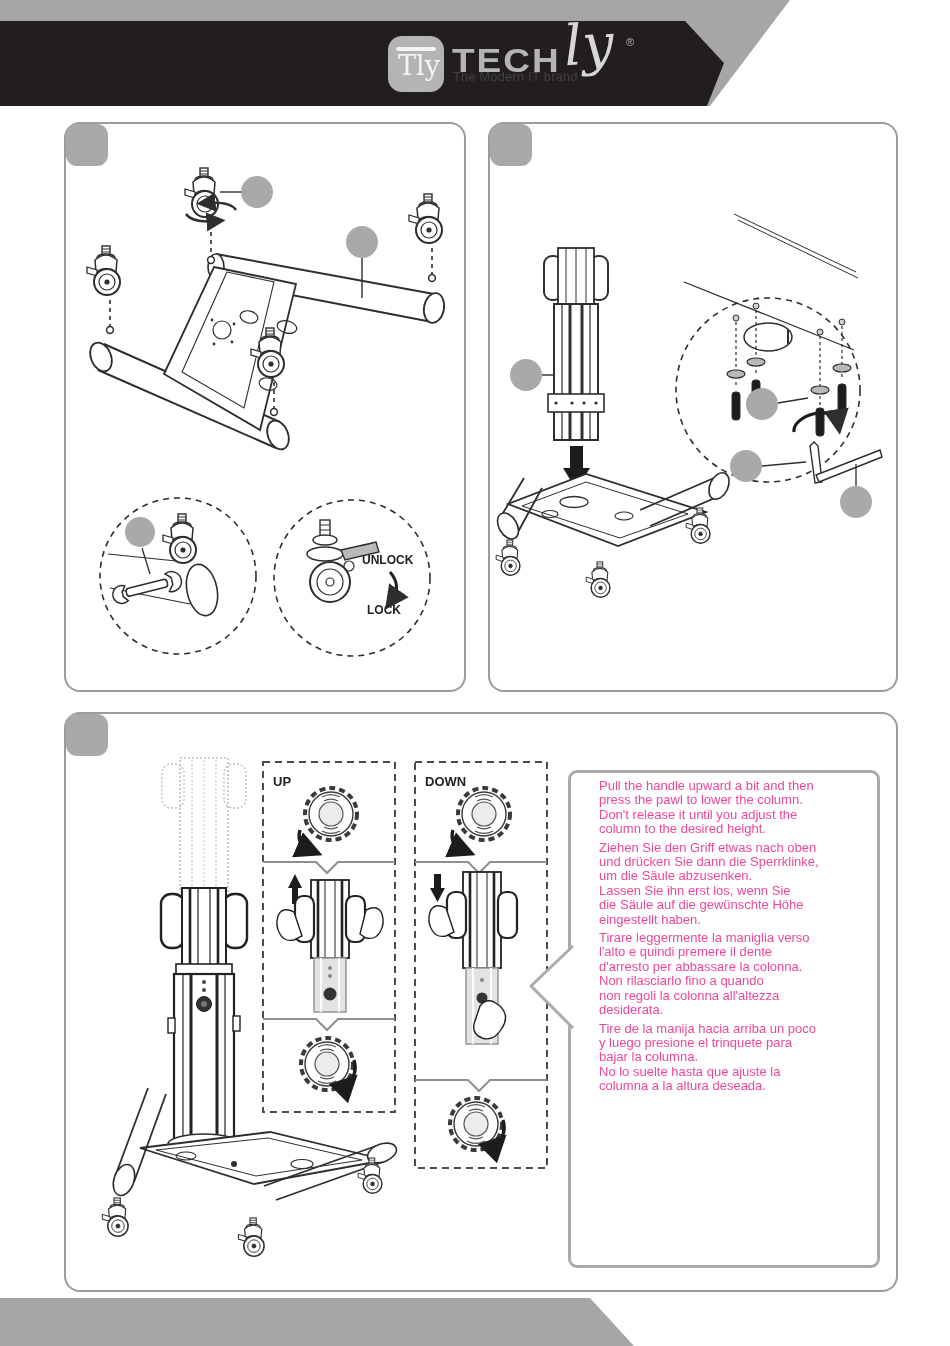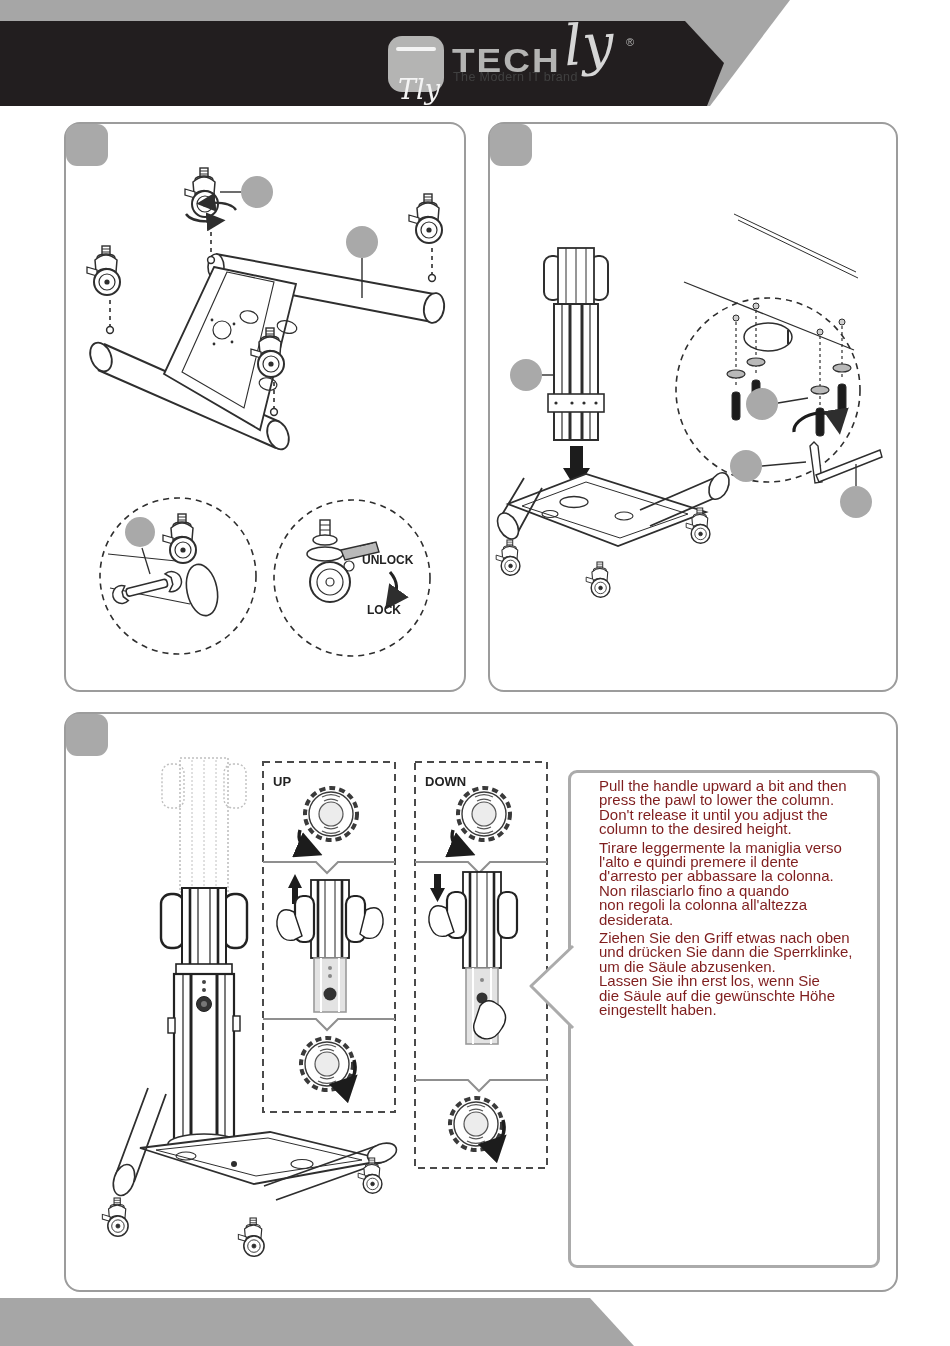--- a/index.html
+++ b/index.html
@@ -6,38 +6,38 @@
   body{width:950px;height:1346px;position:relative;font-family:"Liberation Sans",sans-serif;overflow:hidden;}
   .abs{position:absolute;}
   
   #gray-band{left:0;top:0;width:950px;height:108px;background:#a6a6a6;
     clip-path:polygon(0 0,790px 0,710px 106px,0 106px);}
   #black-banner{left:0;top:0;width:950px;height:108px;background:#221e1f;
     clip-path:polygon(0 21px,685px 21px,724px 63px,707px 106px,0 106px);}
   #logo-square{left:388px;top:36px;width:56px;height:56px;background:#b4b4b3;border-radius:14px;z-index:3;}
   #logo-square .bar{position:absolute;left:8px;top:11px;width:40px;height:4px;background:#f4f4f4;border-radius:2px;}
   #logo-square .mark{position:absolute;left:10px;top:14px;width:44px;color:#f4f4f4;
-    font-family:"DejaVu Serif",serif;font-style:italic;font-size:27px;margin-top:24px;}
+    font-family:"DejaVu Serif",serif;font-size:27px;}
   #logo-tech{left:452px;top:40px;z-index:3;color:#b4b4b3;font-size:37px;font-weight:bold;letter-spacing:2px;
     font-family:"Liberation Sans",sans-serif;transform:scaleY(.92);}
   #logo-ly{left:564px;top:12px;z-index:3;color:#d6d6d6;font-family:"DejaVu Serif",serif;
     font-style:italic;font-size:56px;transform:rotate(-3deg);}
   #logo-reg{left:626px;top:36px;z-index:3;color:#b4b4b3;font-size:11px;}
   #logo-tagline{left:453px;top:70px;z-index:3;color:#404040;font-size:12.5px;letter-spacing:.4px;}
   
   .panel{border:2.5px solid #9c9c9c;border-radius:16px;background:#fff;box-sizing:border-box;}
   #panel1{left:64px;top:122px;width:402px;height:570px;}
   #panel2{left:488px;top:122px;width:410px;height:570px;}
   #panel3{left:64px;top:712px;width:834px;height:580px;}
   .badge{width:42px;height:42px;border-radius:11px;background:#a9a9a9;z-index:4;}
   .panel-svg{position:absolute;left:0;top:0;}
   
   #bubble{left:568px;top:770px;width:312px;height:498px;border:3px solid #ababab;border-radius:9px;
     background:#fff;box-sizing:border-box;z-index:5;padding:6px 6px 0 28px;}
-  #bubble p{margin:0 0 4px 0;font-size:15px;line-height:14.4px;color:#7f1d1d;white-space:pre-line;}
+  #bubble p{margin:0 0 4px 0;font-size:13px;line-height:14.4px;color:#ec4899;white-space:pre-line;}
   #bubble-tail{left:527px;top:944px;z-index:6;}
   
   #footer-band{left:0;top:1298px;width:950px;height:48px;background:#a6a6a6;
     clip-path:polygon(0 0,590px 0,634px 48px,0 48px);}
   svg text{font-family:"Liberation Sans",sans-serif;}
 </style>
 </head>
 <body>
 
 <div class="abs" id="gray-band"></div>
@@ -394,30 +394,35 @@
       </g>
     <path d="M433 432 q10 -10 6 -24" fill="none" stroke="#1c1c1c" stroke-width="3.4" marker-start="url(#ah3)"></path>
   </g>
 </svg>
 
 <div class="abs" id="bubble">
   <p>Pull the handle upward a bit and then
 press the pawl to lower the column.
 Don't release it until you adjust the
 column to the desired height.</p>
+  <p>Ziehen Sie den Griff etwas nach oben
+und drücken Sie dann die Sperrklinke,
+um die Säule abzusenken.
+Lassen Sie ihn erst los, wenn Sie
+die Säule auf die gewünschte Höhe
+eingestellt haben.</p>
   <p>Tirare leggermente la maniglia verso
 l'alto e quindi premere il dente
 d'arresto per abbassare la colonna.
 Non rilasciarlo fino a quando
 non regoli la colonna all'altezza
 desiderata.</p>
-  <p>Ziehen Sie den Griff etwas nach oben
-und drücken Sie dann die Sperrklinke,
-um die Säule abzusenken.
-Lassen Sie ihn erst los, wenn Sie
-die Säule auf die gewünschte Höhe
-eingestellt haben.</p>
+  <p>Tire de la manija hacia arriba un poco
+y luego presione el trinquete para
+bajar la columna.
+No lo suelte hasta que ajuste la
+columna a la altura deseada.</p>
 </div>
 <svg class="abs" id="bubble-tail" width="48" height="86" viewBox="0 0 48 86">
   <path d="M46 2 L4 42 L46 84" fill="#ffffff" stroke="#ababab" stroke-width="3" stroke-linejoin="round"></path>
 </svg>
 
 <div class="abs" id="footer-band"></div>
 
 </body></html>

